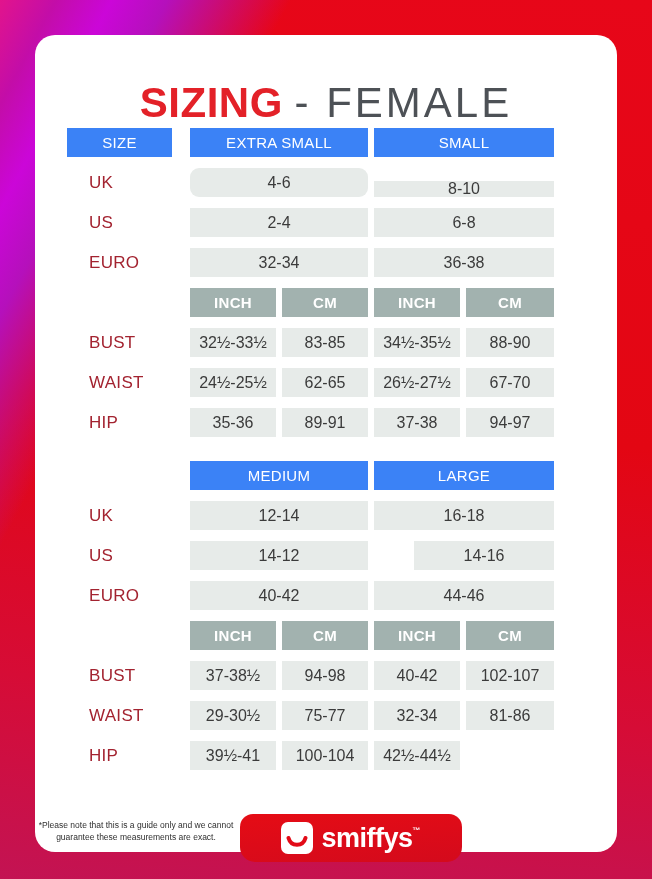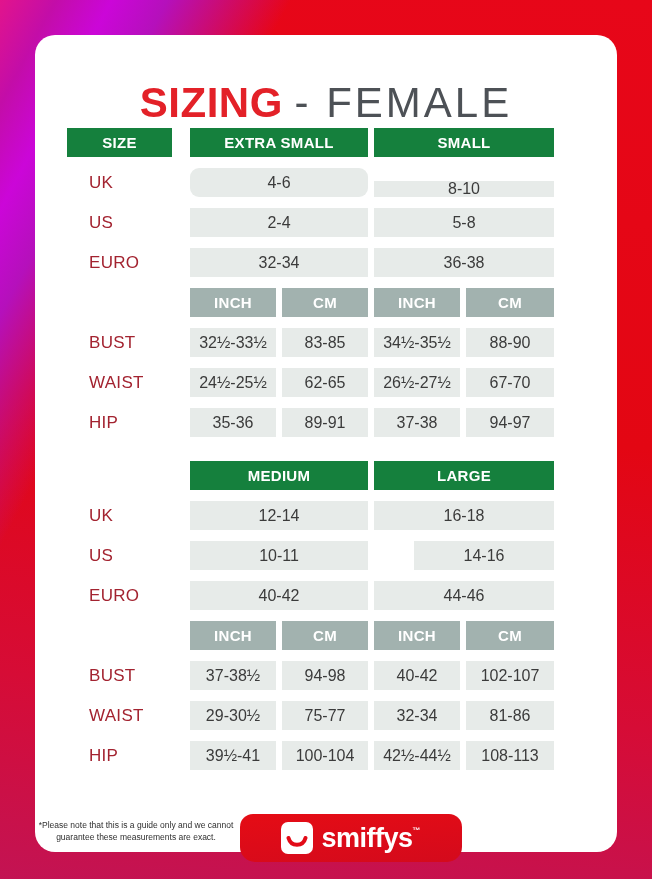--- a/index.html
+++ b/index.html
@@ -31,21 +31,21 @@
     position: absolute; left: 32px;
     display: grid;
     grid-template-columns: 105px 18px 86px 6px 86px 6px 86px 6px 88px;
     grid-auto-rows: 29px;
     row-gap: 11px;
   }
   #table-0 { top: 93px; }
   #table-1 { top: 426px; }
 
   .cell { display: flex; align-items: center; justify-content: center; }
-  .cell-red  { background: #15803d; color: #fff; font-weight: bold; font-size: 15px; letter-spacing: 0.3px; }
+  .cell-red  { background: #3b82f6; color: #fff; font-weight: normal; font-size: 15px; letter-spacing: 0.3px; }
   .cell-gray { background: #e7ebe9; color: #3b3b3b; font-size: 16px; }
   .cell-sage { background: #a2b2af; color: #fff; font-weight: bold; font-size: 15px; letter-spacing: 0.3px; }
   .row-label {
     color: #a32330; font-size: 17px;
     display: flex; align-items: center; justify-content: flex-start;
     padding-left: 22px; letter-spacing: 0.3px;
   }
 
   .note {
     position: absolute; left: 2px; bottom: 8px; width: 198px;
@@ -79,21 +79,21 @@
 
   <div class="sizing-table" id="table-0">
       <div class="cell cell-red" style="grid-area: 1 / 1 / auto / 2;">SIZE</div>
       <div class="cell cell-red" style="grid-area: 1 / 3 / auto / 6;">EXTRA SMALL</div>
       <div class="cell cell-red" style="grid-area: 1 / 7 / auto / 10;">SMALL</div>
       <div class="row-label" style="grid-area: 2 / 1 / auto / 2;">UK</div>
       <div class="cell cell-gray" style="grid-area: 2 / 3 / auto / 6; border-radius: 9px;">4-6</div>
       <div class="cell cell-gray" style="grid-area: 2 / 7 / auto / 10; margin-top: 13px;">8-10</div>
       <div class="row-label" style="grid-area: 3 / 1 / auto / 2;">US</div>
       <div class="cell cell-gray" style="grid-area: 3 / 3 / auto / 6;">2-4</div>
-      <div class="cell cell-gray" style="grid-area: 3 / 7 / auto / 10;">5-8</div>
+      <div class="cell cell-gray" style="grid-area: 3 / 7 / auto / 10;">6-8</div>
       <div class="row-label" style="grid-area: 4 / 1 / auto / 2;">EURO</div>
       <div class="cell cell-gray" style="grid-area: 4 / 3 / auto / 6;">32-34</div>
       <div class="cell cell-gray" style="grid-area: 4 / 7 / auto / 10;">36-38</div>
       <div class="cell cell-sage" style="grid-area: 5 / 3 / auto / 4;">INCH</div>
       <div class="cell cell-sage" style="grid-area: 5 / 5 / auto / 6;">CM</div>
       <div class="cell cell-sage" style="grid-area: 5 / 7 / auto / 8;">INCH</div>
       <div class="cell cell-sage" style="grid-area: 5 / 9 / auto / 10;">CM</div>
       <div class="row-label" style="grid-area: 6 / 1 / auto / 2;">BUST</div>
       <div class="cell cell-gray" style="grid-area: 6 / 3 / auto / 4;">32½-33½</div>
       <div class="cell cell-gray" style="grid-area: 6 / 5 / auto / 6;">83-85</div>
@@ -110,21 +110,21 @@
       <div class="cell cell-gray" style="grid-area: 8 / 7 / auto / 8;">37-38</div>
       <div class="cell cell-gray" style="grid-area: 8 / 9 / auto / 10;">94-97</div>
     </div>
   <div class="sizing-table" id="table-1">
       <div class="cell cell-red" style="grid-area: 1 / 3 / auto / 6;">MEDIUM</div>
       <div class="cell cell-red" style="grid-area: 1 / 7 / auto / 10;">LARGE</div>
       <div class="row-label" style="grid-area: 2 / 1 / auto / 2;">UK</div>
       <div class="cell cell-gray" style="grid-area: 2 / 3 / auto / 6;">12-14</div>
       <div class="cell cell-gray" style="grid-area: 2 / 7 / auto / 10;">16-18</div>
       <div class="row-label" style="grid-area: 3 / 1 / auto / 2;">US</div>
-      <div class="cell cell-gray" style="grid-area: 3 / 3 / auto / 6;">10-11</div>
+      <div class="cell cell-gray" style="grid-area: 3 / 3 / auto / 6;">14-12</div>
       <div class="cell cell-gray" style="grid-area: 3 / 7 / auto / 10; margin-left: 40px;">14-16</div>
       <div class="row-label" style="grid-area: 4 / 1 / auto / 2;">EURO</div>
       <div class="cell cell-gray" style="grid-area: 4 / 3 / auto / 6;">40-42</div>
       <div class="cell cell-gray" style="grid-area: 4 / 7 / auto / 10;">44-46</div>
       <div class="cell cell-sage" style="grid-area: 5 / 3 / auto / 4;">INCH</div>
       <div class="cell cell-sage" style="grid-area: 5 / 5 / auto / 6;">CM</div>
       <div class="cell cell-sage" style="grid-area: 5 / 7 / auto / 8;">INCH</div>
       <div class="cell cell-sage" style="grid-area: 5 / 9 / auto / 10;">CM</div>
       <div class="row-label" style="grid-area: 6 / 1 / auto / 2;">BUST</div>
       <div class="cell cell-gray" style="grid-area: 6 / 3 / auto / 4;">37-38½</div>
@@ -133,21 +133,20 @@
       <div class="cell cell-gray" style="grid-area: 6 / 9 / auto / 10;">102-107</div>
       <div class="row-label" style="grid-area: 7 / 1 / auto / 2;">WAIST</div>
       <div class="cell cell-gray" style="grid-area: 7 / 3 / auto / 4;">29-30½</div>
       <div class="cell cell-gray" style="grid-area: 7 / 5 / auto / 6;">75-77</div>
       <div class="cell cell-gray" style="grid-area: 7 / 7 / auto / 8;">32-34</div>
       <div class="cell cell-gray" style="grid-area: 7 / 9 / auto / 10;">81-86</div>
       <div class="row-label" style="grid-area: 8 / 1 / auto / 2;">HIP</div>
       <div class="cell cell-gray" style="grid-area: 8 / 3 / auto / 4;">39½-41</div>
       <div class="cell cell-gray" style="grid-area: 8 / 5 / auto / 6;">100-104</div>
       <div class="cell cell-gray" style="grid-area: 8 / 7 / auto / 8;">42½-44½</div>
-      <div class="cell cell-gray" style="grid-area: 8 / 9 / auto / 10;">108-113</div>
     </div>
 
   <div class="note">
     <div>*Please note that this is a guide only and we cannot</div>
     <div>guarantee these measurements are exact.</div>
   </div>
 
   <div class="logo-tab">
     <div class="logo-square">
       <svg width="22" height="13" viewBox="0 0 22 13">

